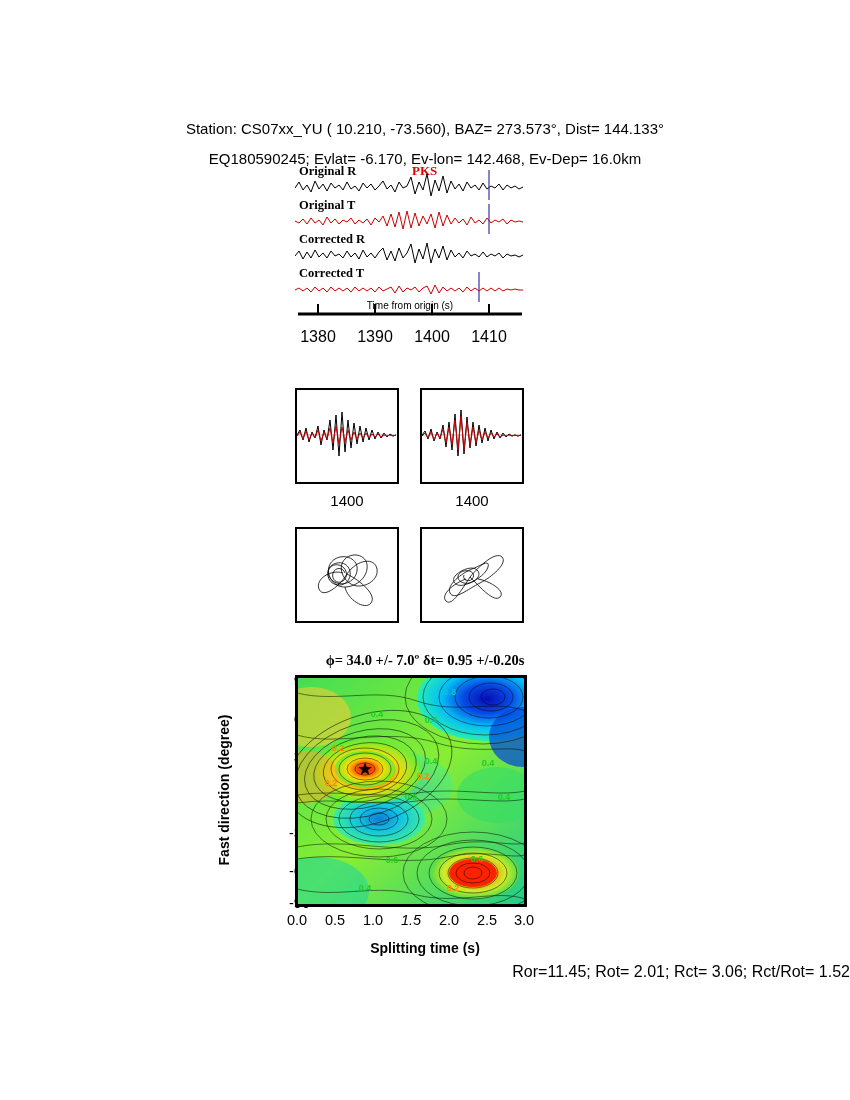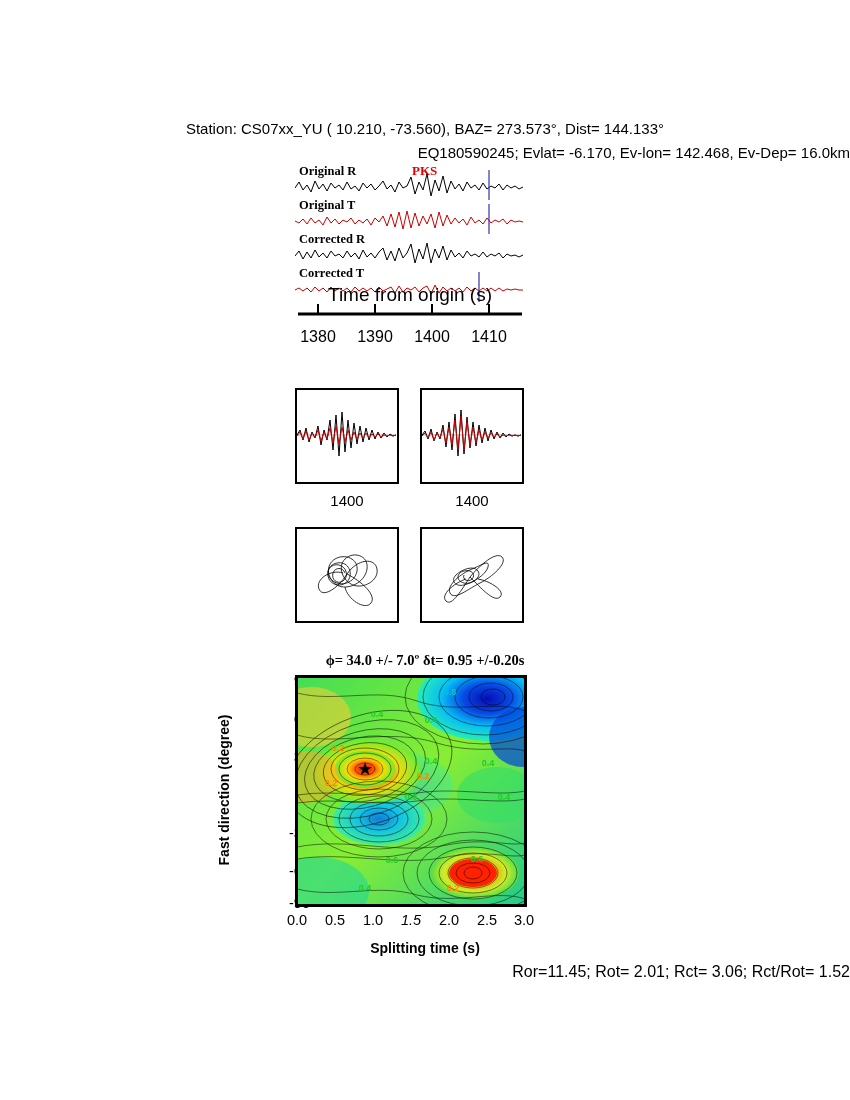--- a/index.html
+++ b/index.html
@@ -26,21 +26,21 @@
   .header {
     position: absolute;
     left: 0;
     top: 118px;
     width: 850px;
     text-align: center;
     font-size: 15px;
     line-height: 22px;
     font-family: "Liberation Sans", sans-serif;
   }
-  .header .line2 { margin-top: 2px; text-align: right; }
+  .header .line2 { margin-top: 8px; }
 
   
   .wave-panel {
     position: absolute;
     left: 295px;
     top: 168px;
     width: 230px;
     height: 150px;
   }
   .wave-row {
@@ -75,24 +75,24 @@
   .time-axis {
     position: absolute;
     left: 295px;
     top: 300px;
     width: 230px;
     height: 22px;
   }
   .axis-title {
     position: absolute;
     left: 295px;
-    top: 284px;
+    top: 300px;
     width: 230px;
     text-align: center;
-    font-size: 19px;
+    font-size: 10px;
     font-family: "Liberation Sans", sans-serif;
     z-index: 4;
   }
   .tick-labels {
     position: absolute;
     left: 295px;
     top: 328px;
     width: 230px;
     height: 22px;
     font-size: 16px;

